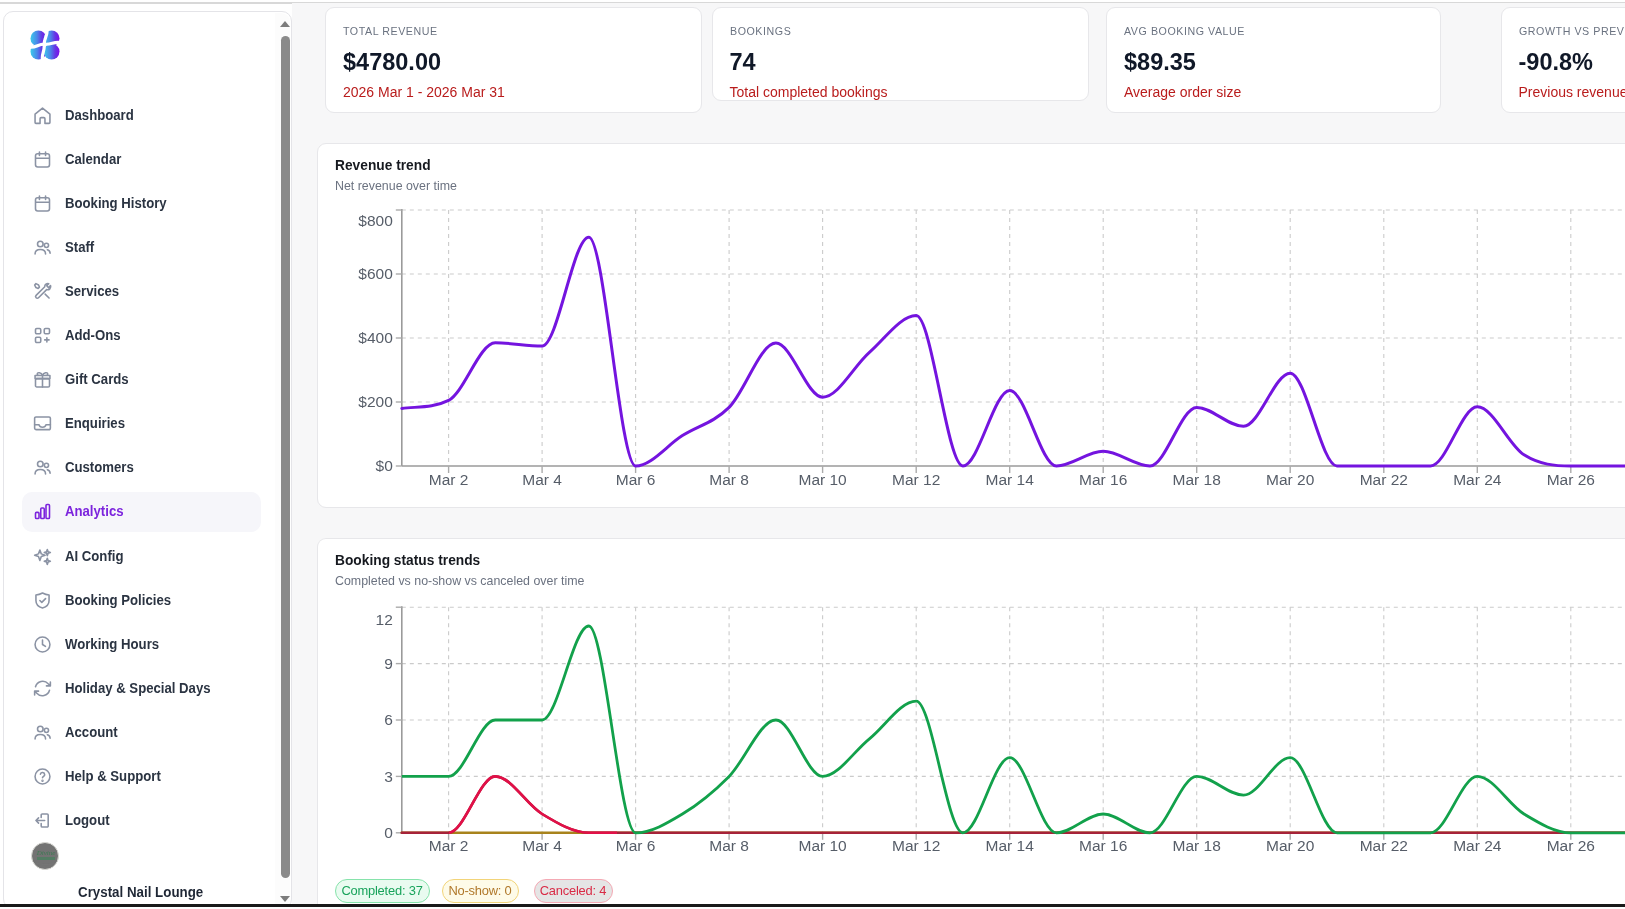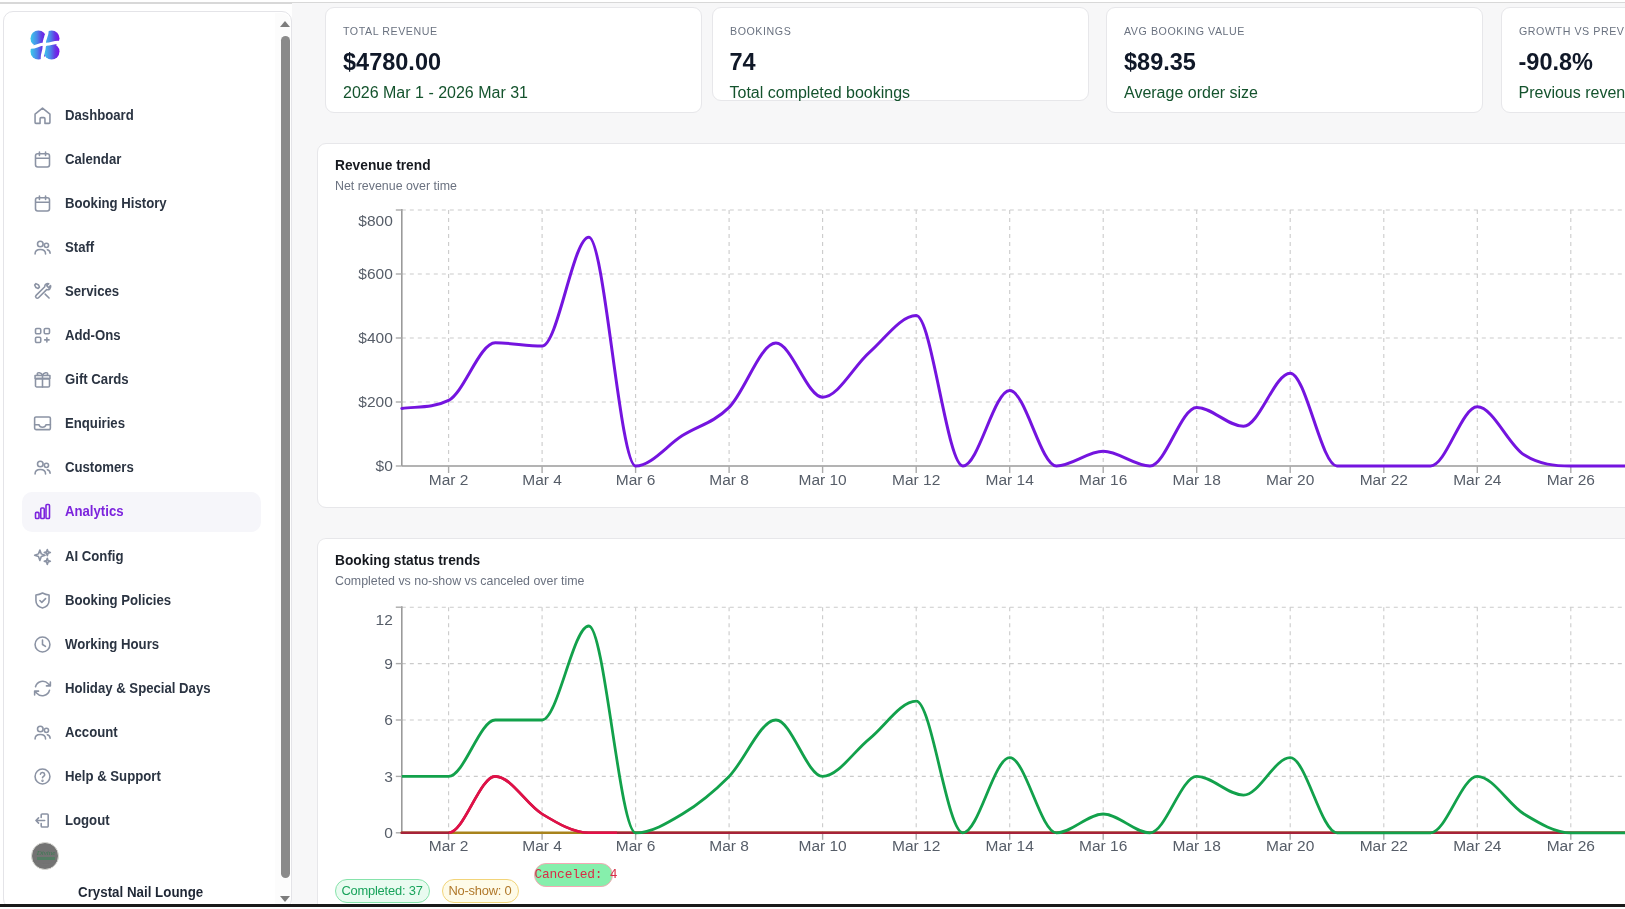--- a/index.html
+++ b/index.html
@@ -2,42 +2,42 @@
 <html><head><meta charset="utf-8">
 <style>
   * { margin:0; padding:0; box-sizing:border-box; }
   html,body { width:1625px; height:909px; overflow:hidden; background:#fff;
     font-family:"Liberation Sans", sans-serif; }
   .abs { position:absolute; }
   .main { position:absolute; left:292px; top:3px; width:1333px; height:901px; background:#f7f7f8; overflow:hidden; }
   .card { position:absolute; background:#fff; border:1px solid #e7e7ea; border-radius:9px; }
   .statlabel { position:absolute; left:17px; top:15.5px; font-size:11.6px; letter-spacing:.6px; color:#6a7280; white-space:nowrap; transform:scaleX(.92); transform-origin:0 50%; }
   .statval { position:absolute; left:17px; top:40.5px; font-size:23.5px; font-weight:700; color:#101828; white-space:nowrap; }
-  .statsub { position:absolute; left:17px; top:75.5px; font-size:16px; color:#14532d; white-space:nowrap; }
+  .statsub { position:absolute; left:17px; top:75.5px; font-size:14px; color:#b91c1c; white-space:nowrap; }
   .ctitle { position:absolute; left:17px; top:13px; font-size:14.8px; font-weight:700; color:#16191f; transform:scaleX(.93); transform-origin:0 50%; white-space:nowrap; }
   .csub { position:absolute; left:17px; top:34px; font-size:13.2px; color:#6b7280; transform:scaleX(.94); transform-origin:0 50%; white-space:nowrap; }
   .chip { position:absolute; height:24px; border-radius:12px; font-size:12.9px; letter-spacing:-.2px; line-height:22px; padding:0; text-align:center; white-space:nowrap; }
   .navitem { position:absolute; left:18px; width:239px; height:40px; border-radius:10px; }
   .navitem .ic { position:absolute; left:10px; top:9.5px; width:21px; height:21px; }
   .navitem .tx { position:absolute; left:43px; top:11.5px; font-size:14px; font-weight:700; color:#2b3442; white-space:nowrap; transform:scaleX(.94); transform-origin:0 50%; }
 </style></head>
 <body>
 <div class="abs" style="left:0;top:2px;width:1625px;height:2px;background:#d8d8d8;"></div>
 <div class="main">
 <div class="card" style="left:25px;top:4px;width:377px;height:106px;margin-left:8px;">
       <div class="statlabel">TOTAL REVENUE</div>
       <div class="statval">$4780.00</div>
       <div class="statsub">2026 Mar 1 - 2026 Mar 31</div>
     </div>
 <div class="card" style="left:419.5px;top:4px;width:377px;height:94px;">
       <div class="statlabel">BOOKINGS</div>
       <div class="statval">74</div>
       <div class="statsub">Total completed bookings</div>
     </div>
-<div class="card" style="left:814px;top:4px;width:377px;height:106px;">
+<div class="card" style="left:814px;top:4px;width:335px;height:106px;">
       <div class="statlabel">AVG BOOKING VALUE</div>
       <div class="statval">$89.35</div>
       <div class="statsub">Average order size</div>
     </div>
 <div class="card" style="left:1208.5px;top:4px;width:377px;height:106px;">
       <div class="statlabel">GROWTH VS PREVIOUS PERIOD</div>
       <div class="statval">-90.8%</div>
       <div class="statsub">Previous revenue: $51956.52</div>
     </div>
     <div class="card" style="left:25px;top:140px;width:1562px;height:365px;">
@@ -176,21 +176,21 @@
         <path d="M83.8,293.8L1562,293.8" fill="none" stroke="#a8831c" stroke-width="2.6" stroke-linejoin="round" stroke-linecap="round"></path>
         <path d="M83.8,293.8C99.4,293.8 115.0,293.8 130.6,293.8C146.1,293.8 161.7,237.4 177.3,237.4C192.9,237.4 208.5,265.6 224.1,275.0C239.7,284.4 255.3,293.8 270.8,293.8C286.4,293.8 302.0,293.8 317.6,293.8C333.2,293.8 348.8,293.8 364.4,293.8C379.9,293.8 395.5,293.8 411.1,293.8C426.7,293.8 442.3,293.8 457.9,293.8C473.5,293.8 489.1,293.8 504.6,293.8C520.2,293.8 535.8,293.8 551.4,293.8C567.0,293.8 582.6,293.8 598.2,293.8C613.7,293.8 629.3,293.8 644.9,293.8C660.5,293.8 676.1,293.8 691.7,293.8C707.3,293.8 722.9,293.8 738.4,293.8C754.0,293.8 769.6,293.8 785.2,293.8C800.8,293.8 816.4,293.8 832.0,293.8C847.5,293.8 863.1,293.8 878.7,293.8C894.3,293.8 909.9,293.8 925.5,293.8C941.1,293.8 956.7,293.8 972.2,293.8C987.8,293.8 1003.4,293.8 1019.0,293.8C1034.6,293.8 1050.2,293.8 1065.8,293.8C1081.3,293.8 1096.9,293.8 1112.5,293.8C1128.1,293.8 1143.7,293.8 1159.3,293.8C1174.9,293.8 1190.5,293.8 1206.0,293.8C1221.6,293.8 1237.2,293.8 1252.8,293.8C1268.4,293.8 1284.0,293.8 1299.6,293.8C1315.1,293.8 1330.7,293.8 1346.3,293.8C1361.9,293.8 1377.5,293.8 1393.1,293.8C1408.7,293.8 1424.3,293.8 1439.8,293.8C1455.4,293.8 1471.0,293.8 1486.6,293.8" fill="none" stroke="#a62239" stroke-width="2.6" stroke-linejoin="round" stroke-linecap="round"></path>
         <clipPath id="pk">
           <rect x="131" y="0" width="168" height="330"></rect>
         </clipPath>
         <path d="M83.8,293.8C99.4,293.8 115.0,293.8 130.6,293.8C146.1,293.8 161.7,237.4 177.3,237.4C192.9,237.4 208.5,265.6 224.1,275.0C239.7,284.4 255.3,293.8 270.8,293.8C286.4,293.8 302.0,293.8 317.6,293.8C333.2,293.8 348.8,293.8 364.4,293.8C379.9,293.8 395.5,293.8 411.1,293.8C426.7,293.8 442.3,293.8 457.9,293.8C473.5,293.8 489.1,293.8 504.6,293.8C520.2,293.8 535.8,293.8 551.4,293.8C567.0,293.8 582.6,293.8 598.2,293.8C613.7,293.8 629.3,293.8 644.9,293.8C660.5,293.8 676.1,293.8 691.7,293.8C707.3,293.8 722.9,293.8 738.4,293.8C754.0,293.8 769.6,293.8 785.2,293.8C800.8,293.8 816.4,293.8 832.0,293.8C847.5,293.8 863.1,293.8 878.7,293.8C894.3,293.8 909.9,293.8 925.5,293.8C941.1,293.8 956.7,293.8 972.2,293.8C987.8,293.8 1003.4,293.8 1019.0,293.8C1034.6,293.8 1050.2,293.8 1065.8,293.8C1081.3,293.8 1096.9,293.8 1112.5,293.8C1128.1,293.8 1143.7,293.8 1159.3,293.8C1174.9,293.8 1190.5,293.8 1206.0,293.8C1221.6,293.8 1237.2,293.8 1252.8,293.8C1268.4,293.8 1284.0,293.8 1299.6,293.8C1315.1,293.8 1330.7,293.8 1346.3,293.8C1361.9,293.8 1377.5,293.8 1393.1,293.8C1408.7,293.8 1424.3,293.8 1439.8,293.8C1455.4,293.8 1471.0,293.8 1486.6,293.8" fill="none" stroke="#e11048" stroke-width="2.6" clip-path="url(#pk)"></path>
         <path d="M83.8,237.4C99.4,237.4 115.0,237.4 130.6,237.4C146.1,237.4 161.7,181.0 177.3,181.0C192.9,181.0 208.5,181.0 224.1,181.0C239.7,181.0 255.3,87.0 270.8,87.0C286.4,87.0 302.0,293.8 317.6,293.8C333.2,293.8 348.8,284.4 364.4,275.0C379.9,265.6 395.5,253.1 411.1,237.4C426.7,221.7 442.3,181.0 457.9,181.0C473.5,181.0 489.1,237.4 504.6,237.4C520.2,237.4 535.8,212.3 551.4,199.8C567.0,187.3 582.6,162.2 598.2,162.2C613.7,162.2 629.3,293.8 644.9,293.8C660.5,293.8 676.1,218.6 691.7,218.6C707.3,218.6 722.9,293.8 738.4,293.8C754.0,293.8 769.6,275.0 785.2,275.0C800.8,275.0 816.4,293.8 832.0,293.8C847.5,293.8 863.1,237.4 878.7,237.4C894.3,237.4 909.9,256.2 925.5,256.2C941.1,256.2 956.7,218.6 972.2,218.6C987.8,218.6 1003.4,293.8 1019.0,293.8C1034.6,293.8 1050.2,293.8 1065.8,293.8C1081.3,293.8 1096.9,293.8 1112.5,293.8C1128.1,293.8 1143.7,237.4 1159.3,237.4C1174.9,237.4 1190.5,265.6 1206.0,275.0C1221.6,284.4 1237.2,293.8 1252.8,293.8C1268.4,293.8 1284.0,293.8 1299.6,293.8C1315.1,293.8 1330.7,293.8 1346.3,293.8C1361.9,293.8 1377.5,293.8 1393.1,293.8C1408.7,293.8 1424.3,293.8 1439.8,293.8C1455.4,293.8 1471.0,293.8 1486.6,293.8" fill="none" stroke="#12a14b" stroke-width="2.8" stroke-linejoin="round"></path>
       </svg>
   <div class="chip" style="left:16.5px;top:340px;width:95px;background:#e9fbf0;border:1.4px solid #86e3ab;color:#18a35b;">Completed: 37</div>
 <div class="chip" style="left:123.5px;top:340px;width:77px;background:#fefbe8;border:1.4px solid #f2d479;color:#b0782a;">No-show: 0</div>
-<div class="chip" style="left:215.5px;top:324px;width:79px;background:#86efac;border:1.4px solid #f4a9b4;color:#d92b46;font-family:Liberation Mono, monospace;">Canceled: 4</div>
+<div class="chip" style="left:215.5px;top:340px;width:79px;background:#e5e5e5;border:1.4px solid #f4a9b4;color:#d92b46;">Canceled: 4</div>
 </div>
 </div>
 
 <div class="abs" style="left:3px;top:5px;width:289px;height:898px;background:#fff;border:1px solid #e4e4e8;border-radius:10px;margin-top:6px;">
 <svg style="position:absolute;left:25px;top:17px;" width="32" height="32" viewBox="0 0 32 32">
 <defs>
         <linearGradient id="lg" x1="0" y1="0" x2="1" y2="0">
 <stop offset="0" stop-color="#3bcaeb"></stop>
           <stop offset="0.42" stop-color="#4b86e9"></stop>
           <stop offset="0.72" stop-color="#6536e5"></stop>

